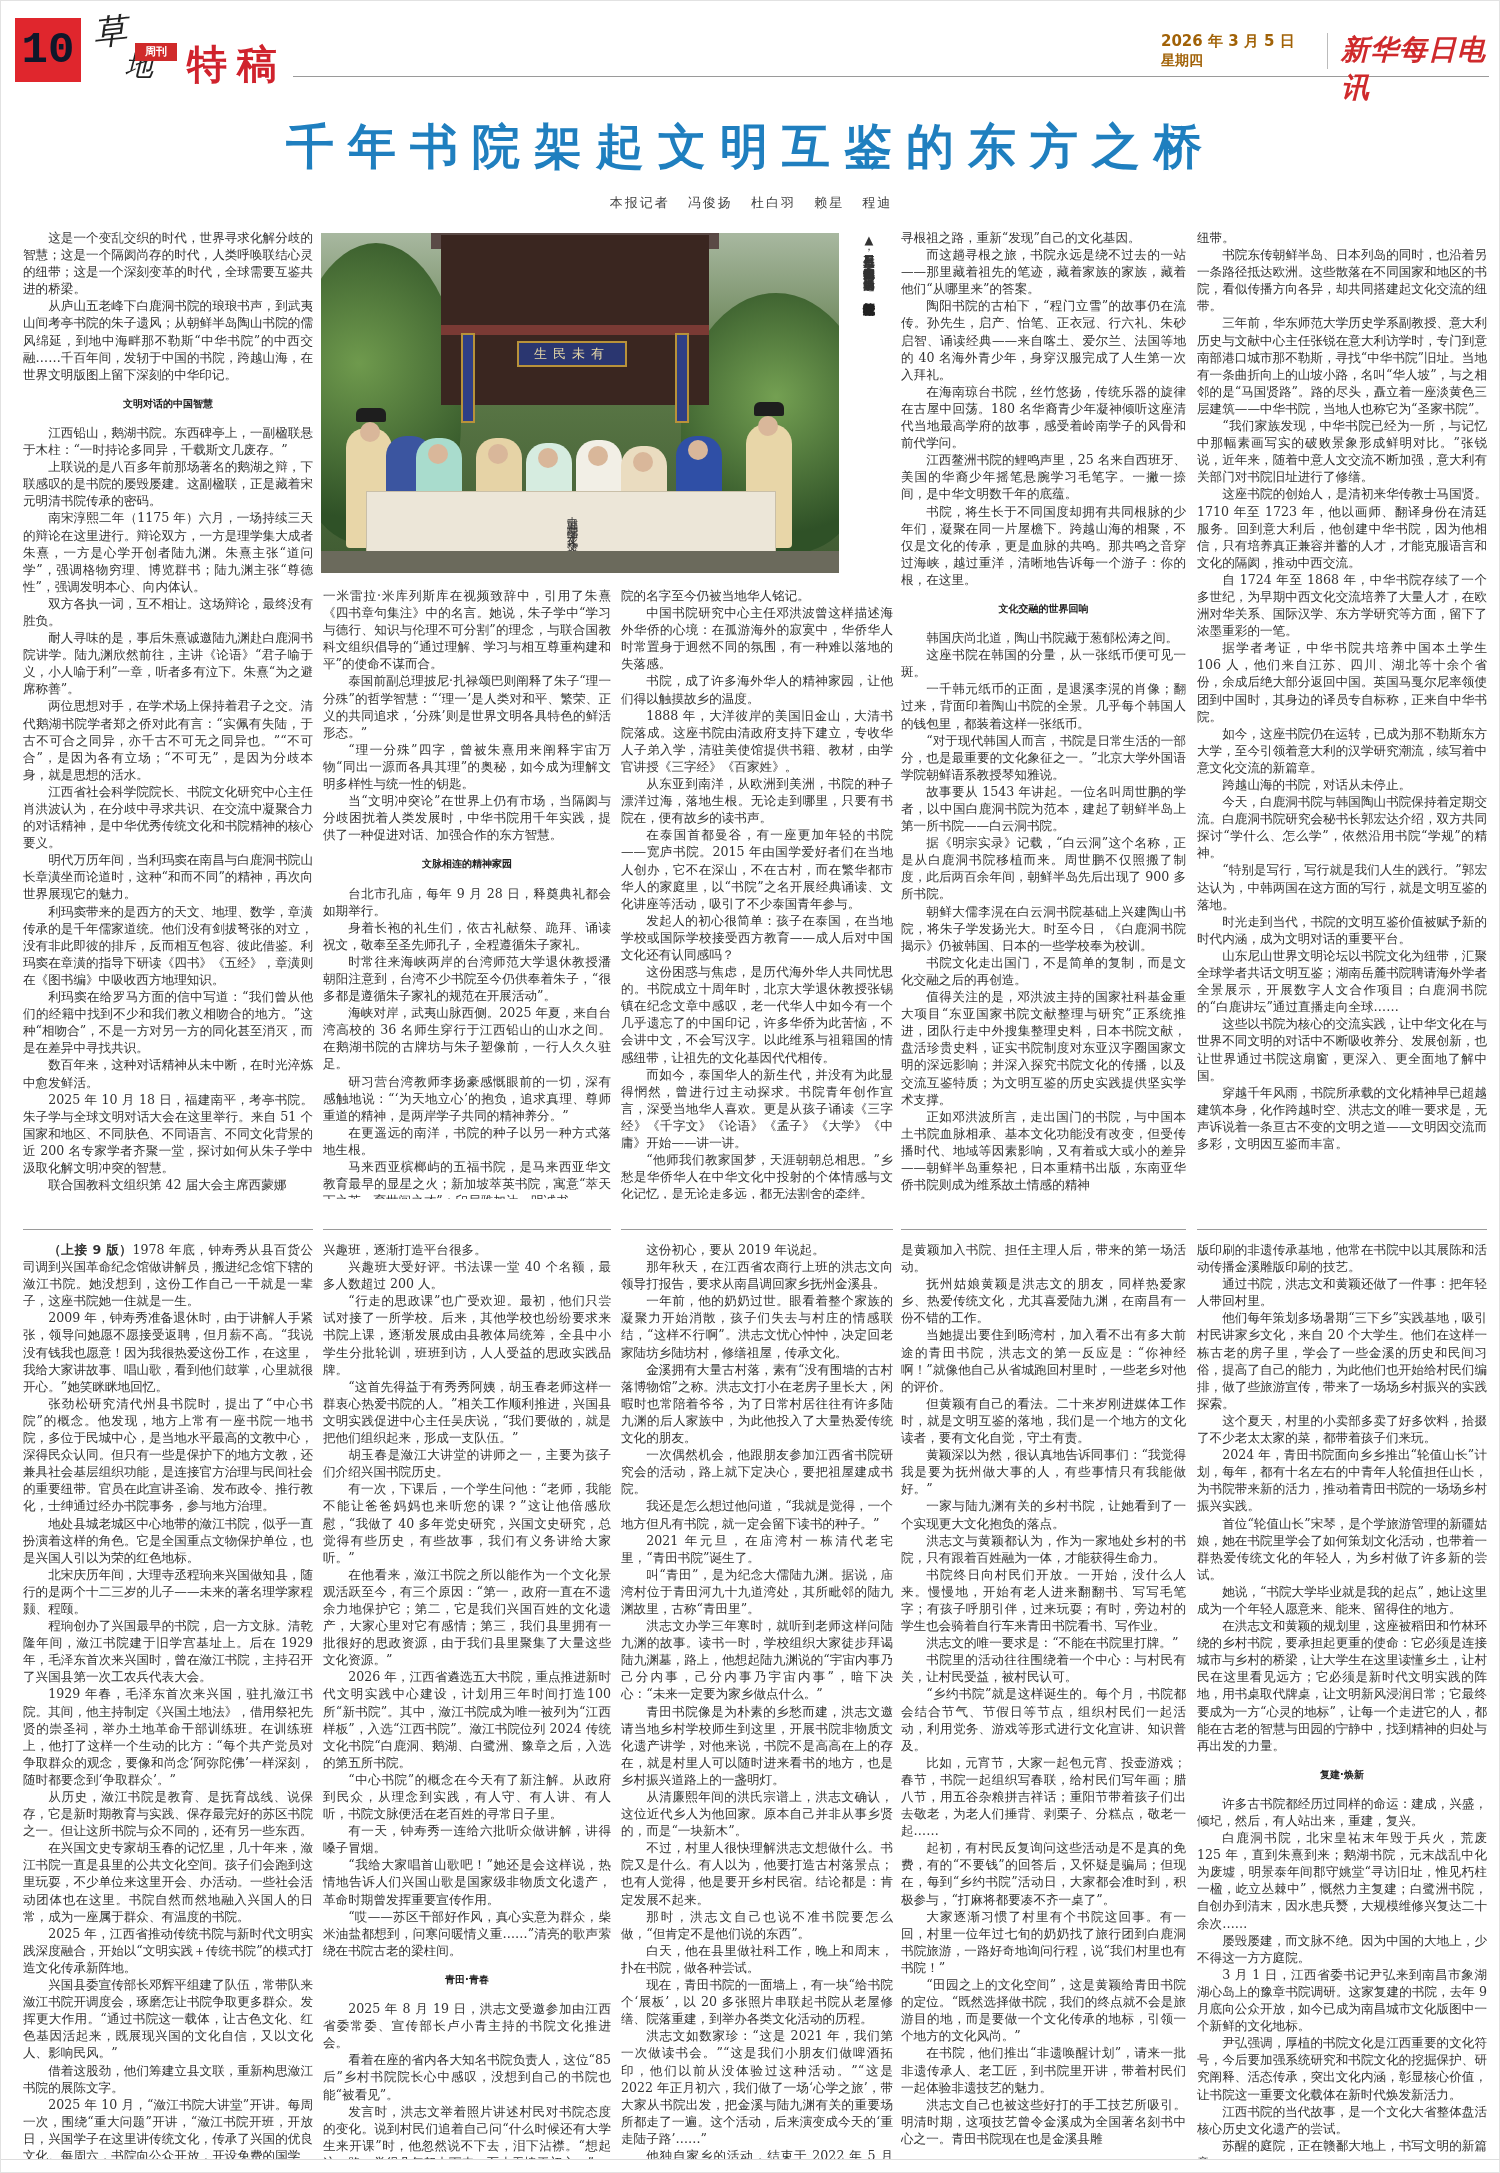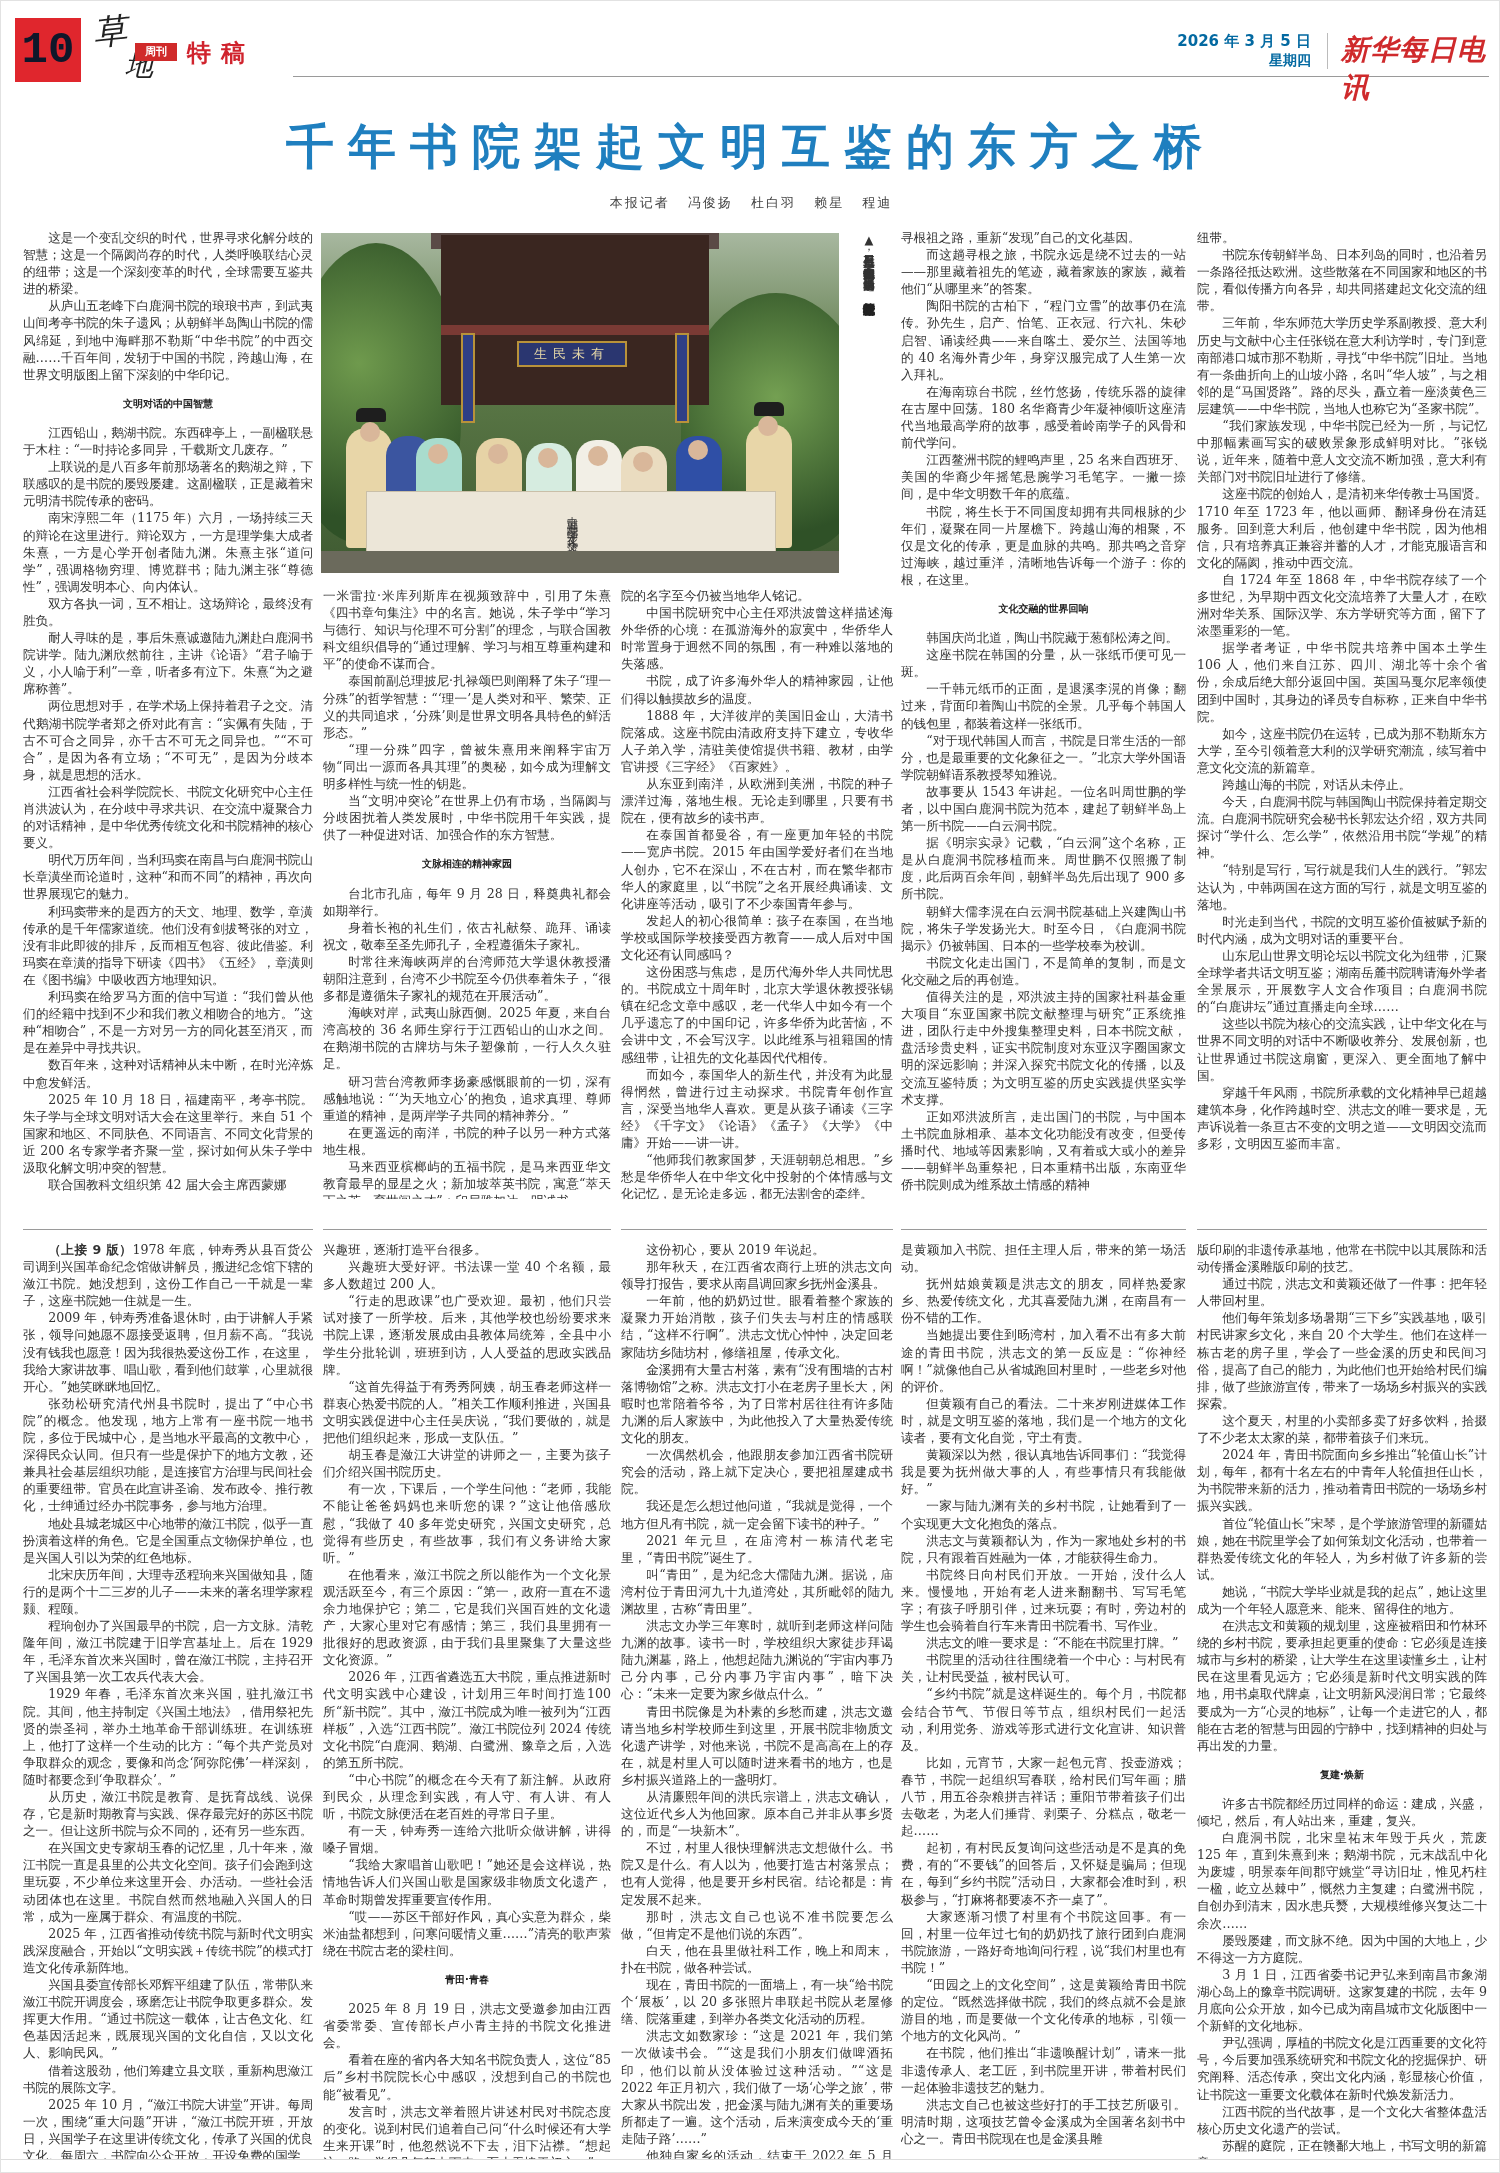--- a/index.html
+++ b/index.html
@@ -5,24 +5,24 @@
   * { box-sizing: border-box; margin: 0; padding: 0; }
   body { width: 1500px; height: 2173px; background: #ffffff; font-family: "DejaVu Serif", "Liberation Serif", serif; color: #2a2a2a; overflow: hidden; position: relative; }
   .page { position: absolute; left: 0; top: 0; width: 1500px; height: 2173px; border: 1px solid #e2e2e2; }
 
   
   .masthead { position: absolute; left: 0; top: 0; width: 1500px; height: 80px; }
   .page-num { position: absolute; left: 14px; top: 17px; width: 66px; height: 64px; background: #e0262d; color: #0f172a; font-family: Liberation Mono, monospace; font-weight: bold; font-size: 44px; line-height: 64px; text-align: center; }
   .brand-script { position: absolute; left: 92px; top: 12px; font-family: "DejaVu Serif", serif; font-size: 34px; color: #222; font-style: italic; line-height: 36px; transform: rotate(-6deg); }
   .brand-script-2 { position: absolute; left: 124px; top: 50px; font-family: "DejaVu Serif", serif; font-size: 28px; color: #222; font-style: italic; line-height: 30px; }
   .weekly-tag { position: absolute; left: 134px; top: 42px; width: 42px; height: 18px; background: #d02a2a; color: #fff; font-size: 11px; line-height: 18px; text-align: center; font-weight: bold; }
-  .section-name { position: absolute; left: 186px; top: 36px; font-size: 24px; font-weight: bold; color: #d0232d; letter-spacing: 10px; font-family: "DejaVu Sans", sans-serif; }
+  .section-name { position: absolute; left: 186px; top: 36px; font-size: 40px; font-weight: bold; color: #d0232d; letter-spacing: 10px; font-family: "DejaVu Sans", sans-serif; }
   .masthead-rule-left { position: absolute; left: 292px; top: 75px; width: 730px; height: 1px; background: #9a9a9a; }
   .masthead-rule-right { position: absolute; left: 1000px; top: 75px; width: 488px; height: 1px; background: #9a9a9a; }
-  .date-block { position: absolute; left: 1160px; top: 30px; width: 150px; text-align: right; font-family: "DejaVu Sans", sans-serif; color: #0369a1; }
+  .date-block { position: absolute; left: 1160px; top: 30px; width: 150px; font-family: "DejaVu Sans", sans-serif; color: #a16207; }
   .date-line { font-size: 15px; line-height: 20px; font-weight: bold; }
   .weekday-line { font-size: 14px; line-height: 18px; font-weight: bold; }
   .date-divider { position: absolute; left: 1326px; top: 32px; width: 1px; height: 36px; background: #bbb; }
   .paper-logo { position: absolute; left: 1340px; top: 30px; font-size: 28px; font-weight: bold; color: #cf2a2c; font-family: "DejaVu Serif", serif; letter-spacing: 1px; font-style: italic; }
 
   
   .headline { position: absolute; left: 0; top: 110px; width: 1500px; text-align: center; font-family: "DejaVu Sans", sans-serif; font-weight: bold; font-size: 48px; color: #1f7fbf; letter-spacing: 14px; line-height: 70px; }
   .byline { position: absolute; left: 0; top: 193px; width: 1500px; text-align: center; font-size: 13px; color: #444; letter-spacing: 2px; }
   .byline span { margin: 0 6px; }
 

